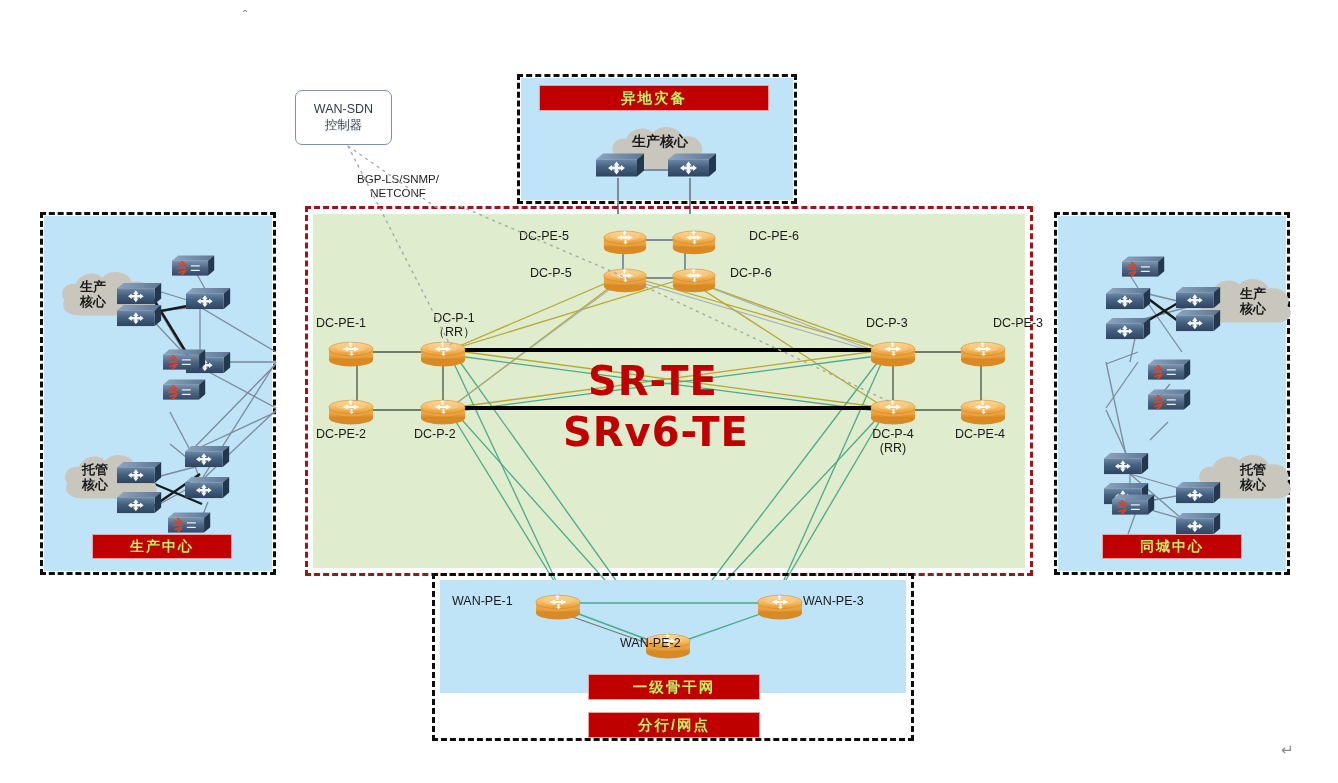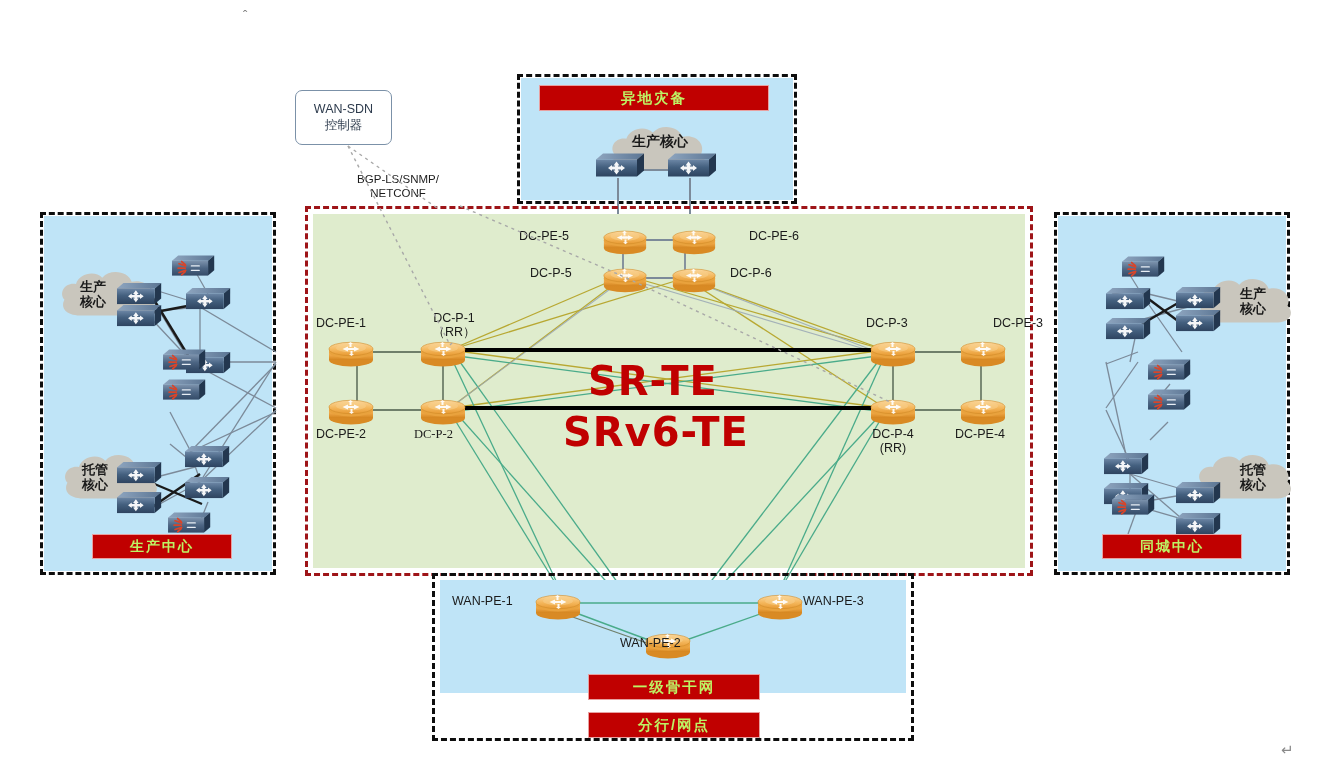--- a/index.html
+++ b/index.html
@@ -448,21 +448,21 @@
   <div class="nlabel" style="left:749px;top:229px;">DC-PE-6</div>
   <div class="nlabel" style="left:530px;top:266px;">DC-P-5</div>
   <div class="nlabel" style="left:730px;top:266px;">DC-P-6</div>
 
   <div class="nlabel" style="left:316px;top:316px;">DC-PE-1</div>
   <div class="nlabel ctr" style="left:424px;top:311px;width:60px;">
     <div>DC-P-1</div>
     <div>（RR）</div>
   </div>
   <div class="nlabel" style="left:316px;top:427px;">DC-PE-2</div>
-  <div class="nlabel" style="left:414px;top:427px;font-family:Liberation Serif, serif;">DC-P-2</div>
+  <div class="nlabel" style="left:414px;top:427px;">DC-P-2</div>
 
   <div class="nlabel" style="left:866px;top:316px;">DC-P-3</div>
   <div class="nlabel" style="left:993px;top:316px;">DC-PE-3</div>
   <div class="nlabel ctr" style="left:862px;top:427px;width:62px;">
     <div>DC-P-4</div>
     <div>(RR)</div>
   </div>
   <div class="nlabel" style="left:955px;top:427px;">DC-PE-4</div>
 
   <div class="srtext" style="left:588px;top:358px;font-size:40px;">SR-TE</div>

